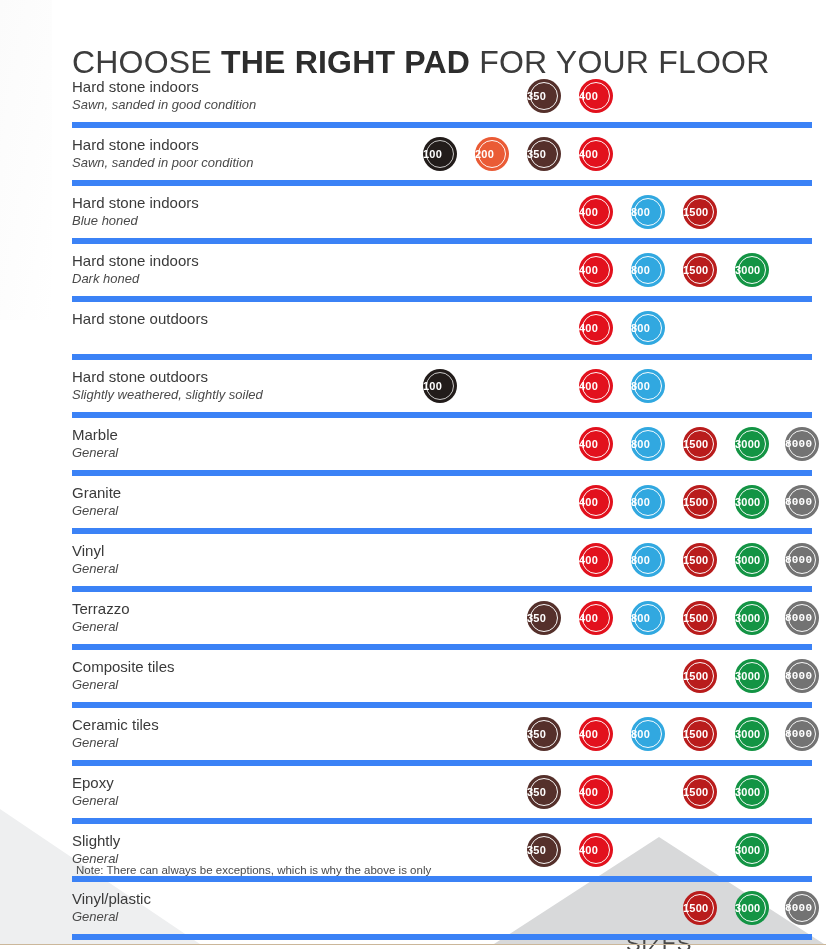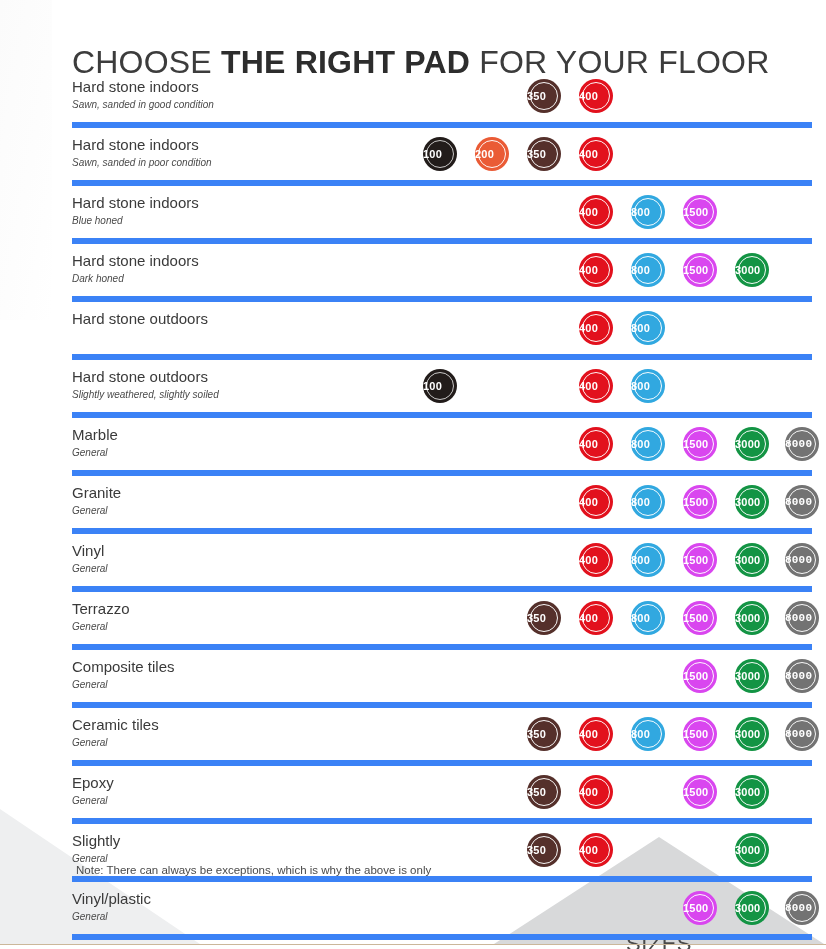--- a/index.html
+++ b/index.html
@@ -53,21 +53,21 @@
     border-bottom:6px solid #3b82f6;
   }
   .row-labels{
     position:absolute;left:0;top:7px;
   }
   .row-title{
     font-size:15px;line-height:19px;color:#3a3a3a;font-weight:400;
     white-space:nowrap;
   }
   .row-sub{
-    font-size:10px;line-height:17px;color:#4a4a4a;
+    font-size:13px;line-height:17px;color:#4a4a4a;
     font-style:italic;white-space:nowrap;
   }
   .badges{
     position:absolute;left:0;top:0;height:52px;width:740px;
   }
   .badge{
     position:absolute;top:9px;
     width:34px;height:34px;border-radius:50%;
     box-sizing:border-box;
     display:flex;align-items:center;
@@ -91,21 +91,21 @@
   .col-3000{left:663px;}
   .col-8000{left:713px;}
 
   
   .c-100 {background:#221c1a;}
   .c-100 .ring{border-color:rgba(255,255,255,.75);}
   .c-200 {background:#ea5b35;}
   .c-350 {background:#55302b;}
   .c-400 {background:#e2111d;}
   .c-800 {background:#31a8e0;}
-  .c-1500{background:#d946ef;}
+  .c-1500{background:#b91c1c;}
   .c-3000{background:#139444;}
   .c-8000{background:#737373;font-family:Liberation Mono, monospace;}
 
   
   #table-note{
     position:absolute;left:76px;top:863px;width:420px;
     font-size:11.5px;line-height:15px;color:#4a4a4a;
   }
 </style>
 </head>

